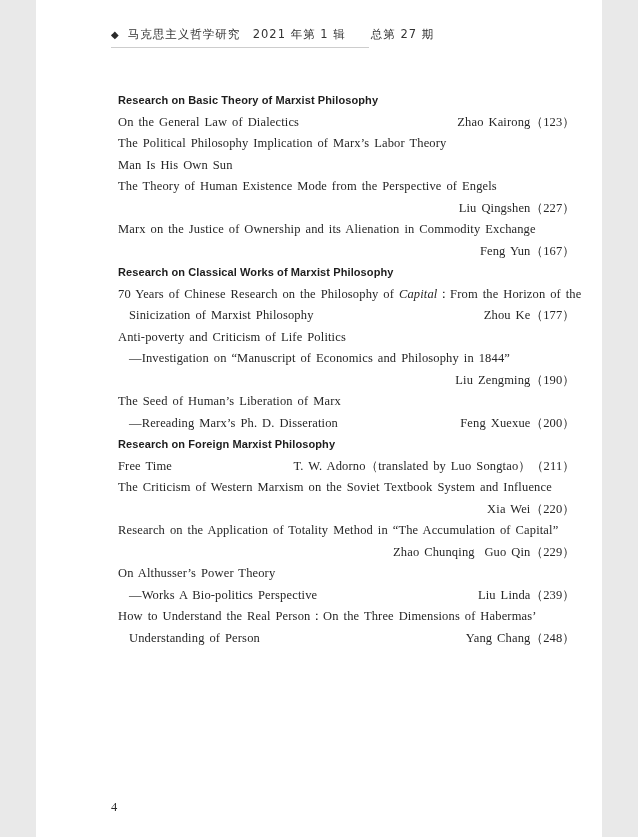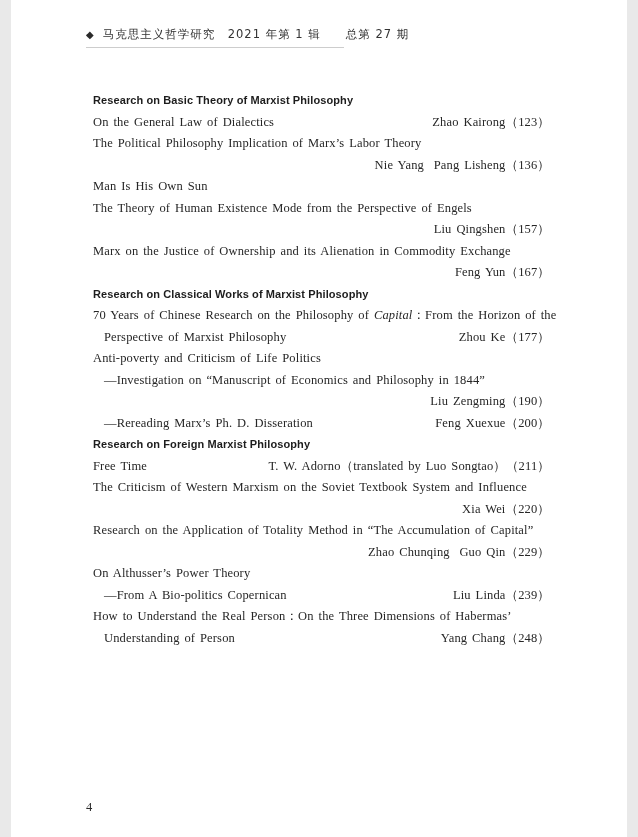--- a/index.html
+++ b/index.html
@@ -1,18 +1,18 @@
 <!DOCTYPE html>
 <html><head>
 <meta charset="utf-8">
 <style>
   html,body{margin:0;padding:0;background:#e9e9e9;}
   .page{
     position:relative;
-    width:616px;height:837px;
+    width:566px;height:837px;
     background:#ffffff;
     font-family:"Liberation Serif", serif;
     color:#262626;
     overflow:hidden;
     margin:0 auto;
   }
   
   .running-head{
     position:absolute;top:27px;left:75px;right:50px;
     font-family:"DejaVu Sans", sans-serif;
@@ -66,47 +66,47 @@
 
   <div class="running-head"><span class="diamond">◆</span><span>马克思主义哲学研究　2021 年第 1 辑　　总第 27 期</span></div>
   <div class="header-rule"></div>
 
   <div class="toc">
 
     <div class="toc-section">
       <h2 class="section-heading">Research on Basic Theory of Marxist Philosophy</h2>
       <div class="row"><span class="l">On the General Law of Dialectics</span><span class="r">Zhao Kairong（123）</span></div>
       <div class="row"><span class="l">The Political Philosophy Implication of Marx’s Labor Theory</span><span class="r"></span></div>
-      <div class="row"><span class="l"></span><span class="r">Nie Yang  Pang Lisheng（136）</span></div>
       <div class="row"><span class="l">Man Is His Own Sun</span><span class="r"></span></div>
       <div class="row"><span class="l">The Theory of Human Existence Mode from the Perspective of Engels</span><span class="r"></span></div>
-      <div class="row"><span class="l"></span><span class="r">Liu Qingshen（157）</span></div>
+      <div class="row"><span class="l"></span><span class="r">Liu Qingshen（227）</span></div>
       <div class="row"><span class="l">Marx on the Justice of Ownership and its Alienation in Commodity Exchange</span><span class="r"></span></div>
       <div class="row"><span class="l"></span><span class="r">Feng Yun（167）</span></div>
     </div>
 
     <div class="toc-section">
       <h2 class="section-heading">Research on Classical Works of Marxist Philosophy</h2>
       <div class="row"><span class="l"><span>70 Years of Chinese Research on the Philosophy of </span><em>Capital</em><span>：From the Horizon of the</span></span><span class="r"></span></div>
-      <div class="row indent"><span class="l">Perspective of Marxist Philosophy</span><span class="r">Zhou Ke（177）</span></div>
+      <div class="row indent"><span class="l">Sinicization of Marxist Philosophy</span><span class="r">Zhou Ke（177）</span></div>
       <div class="row"><span class="l">Anti-poverty and Criticism of Life Politics</span><span class="r"></span></div>
       <div class="row indent"><span class="l">—Investigation on “Manuscript of Economics and Philosophy in 1844”</span><span class="r"></span></div>
       <div class="row"><span class="l"></span><span class="r">Liu Zengming（190）</span></div>
+      <div class="row"><span class="l">The Seed of Human’s Liberation of Marx</span><span class="r"></span></div>
       <div class="row indent"><span class="l">—Rereading Marx’s Ph. D. Disseration</span><span class="r">Feng Xuexue（200）</span></div>
     </div>
 
     <div class="toc-section">
       <h2 class="section-heading">Research on Foreign Marxist Philosophy</h2>
       <div class="row"><span class="l">Free Time</span><span class="r">T. W. Adorno（translated by Luo Songtao）（211）</span></div>
       <div class="row"><span class="l">The Criticism of Western Marxism on the Soviet Textbook System and Influence</span><span class="r"></span></div>
       <div class="row"><span class="l"></span><span class="r">Xia Wei（220）</span></div>
       <div class="row"><span class="l">Research on the Application of Totality Method in “The Accumulation of Capital”</span><span class="r"></span></div>
       <div class="row"><span class="l"></span><span class="r">Zhao Chunqing  Guo Qin（229）</span></div>
       <div class="row"><span class="l">On Althusser’s Power Theory</span><span class="r"></span></div>
-      <div class="row indent"><span class="l">—From A Bio-politics Copernican</span><span class="r">Liu Linda（239）</span></div>
+      <div class="row indent"><span class="l">—Works A Bio-politics Perspective</span><span class="r">Liu Linda（239）</span></div>
       <div class="row"><span class="l">How to Understand the Real Person：On the Three Dimensions of Habermas’</span><span class="r"></span></div>
       <div class="row indent"><span class="l">Understanding of Person</span><span class="r">Yang Chang（248）</span></div>
     </div>
 
   </div>
 
   <div class="folio">4</div>
 
 </div>
 

